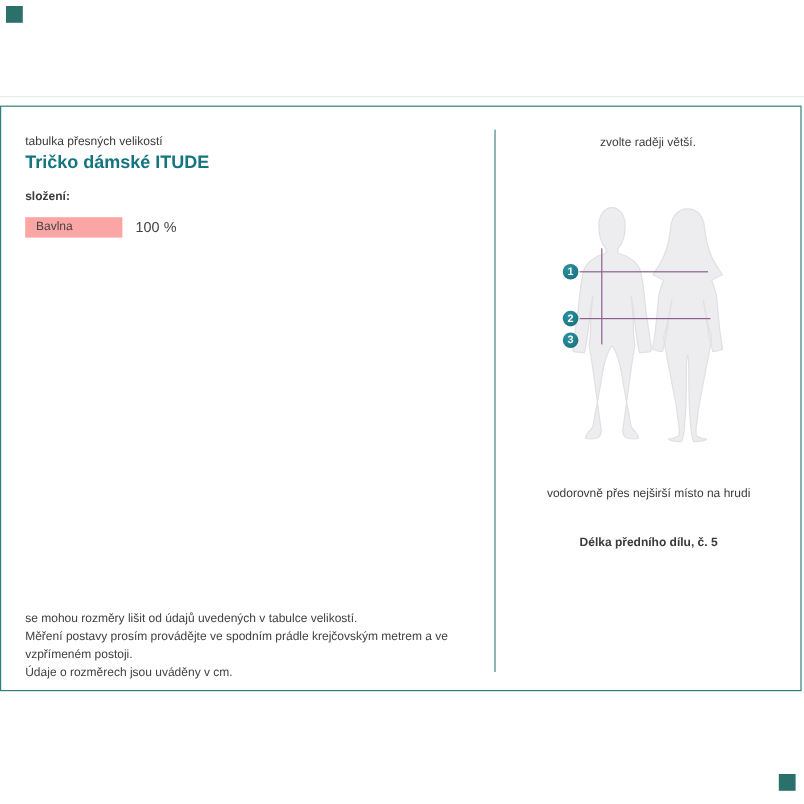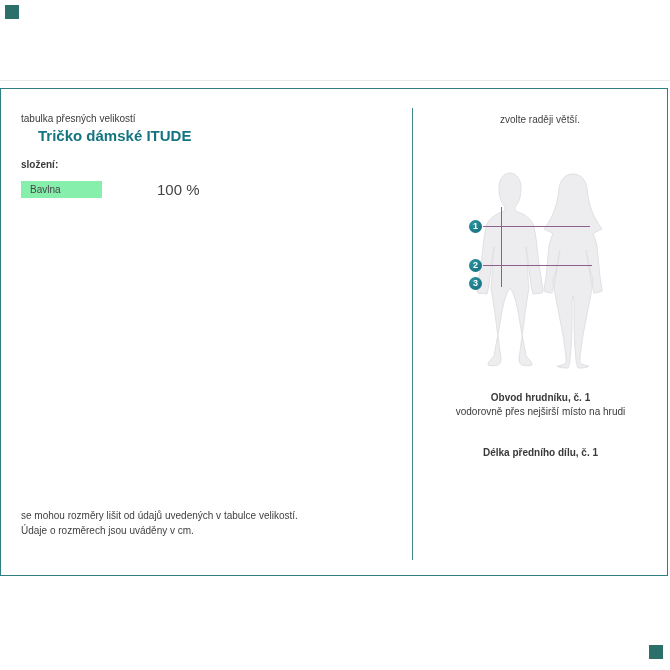--- a/index.html
+++ b/index.html
@@ -11,27 +11,27 @@
   #corner-tl { left:5px; top:5px; }
   #corner-br { left:649px; top:645px; }
 
   #pre-rule { position:absolute; left:0; top:80px; width:670px; height:1px; background:#e7edee; }
 
   #main-box { position:absolute; left:0; top:88px; width:668px; height:488px;
     border:1px solid #2f7f80; background:#fff; }
 
   
   #eyebrow { position:absolute; left:21px; top:113px; font-size:10px; font-weight:normal; color:#3a3a3a; }
-  #product-title { position:absolute; left:38px; top:127px; font-size:15px; font-weight:bold; color:#147580; }
+  #product-title { position:absolute; left:21px; top:127px; font-size:15px; font-weight:bold; color:#147580; }
   #composition-label { position:absolute; left:21px; top:159px; font-size:10px; font-weight:bold; color:#3a3a3a;text-align:right; }
   #composition-row { position:absolute; left:21px; top:181px; height:17px; }
-  .comp-cell { position:absolute; left:0; top:0; width:81px; height:17px; background:#86efac;
+  .comp-cell { position:absolute; left:0; top:0; width:81px; height:17px; background:#fca5a5;
     font-size:10px; color:#444; line-height:17px; padding-left:9px; }
   .comp-amount { position:absolute; left:92px; top:0; width:80px; height:17px;
-    font-size:15px; color:#444; line-height:17px;margin-left:44px; }
+    font-size:12px; color:#444; line-height:17px; }
 
   #disclaimer { position:absolute; left:21px; top:508px; width:385px;
     font-size:10px; color:#3f3f3f; line-height:15px; }
 
   
   #panel-divider { position:absolute; left:412px; top:108px; width:1px; height:452px; background:#3f898c; }
 
   
   #size-advice { position:absolute; left:415px; top:112px; width:250px; text-align:center;
     font-size:10px; color:#3f3f3f; line-height:15px; }
@@ -74,20 +74,21 @@
   <div id="product-title">Tričko dámské ITUDE</div>
   <div id="composition-label">složení:</div>
 
   <div id="composition-row">
     <div class="comp-cell">Bavlna</div>
     <div class="comp-amount">100 %</div>
   </div>
 
   <div id="disclaimer">
     <div>se mohou rozměry lišit od údajů uvedených v tabulce velikostí.</div>
+    <div>Měření postavy prosím provádějte ve spodním prádle krejčovským metrem a ve vzpřímeném postoji.</div>
     <div>Údaje o rozměrech jsou uváděny v cm.</div>
   </div>
 
   <div id="panel-divider"></div>
 
   <div id="size-advice">
     <div>zvolte raději větší.</div>
   </div>
 
   <svg id="figures-svg" viewBox="460 170 150 200" xmlns="http://www.w3.org/2000/svg">
@@ -182,17 +183,16 @@
   </svg>
 
   <div id="line-1" class="measure-line"></div>
   <div id="line-2" class="measure-line"></div>
   <div id="line-3" class="measure-line"></div>
 
   <div id="marker-1" class="marker">1</div>
   <div id="marker-2" class="marker">2</div>
   <div id="marker-3" class="marker">3</div>
 
-  <div id="mlabel-0" class="m-label m-bold">Obvod hrudníku, č. 1</div>
   <div id="mlabel-sub" class="m-label">vodorovně přes nejširší místo na hrudi</div>
-  <div id="mlabel-2" class="m-label m-bold">Délka předního dílu, č. 1</div>
+  <div id="mlabel-2" class="m-label m-bold">Délka předního dílu, č. 5</div>
 
 </div>
 
 </body></html>

